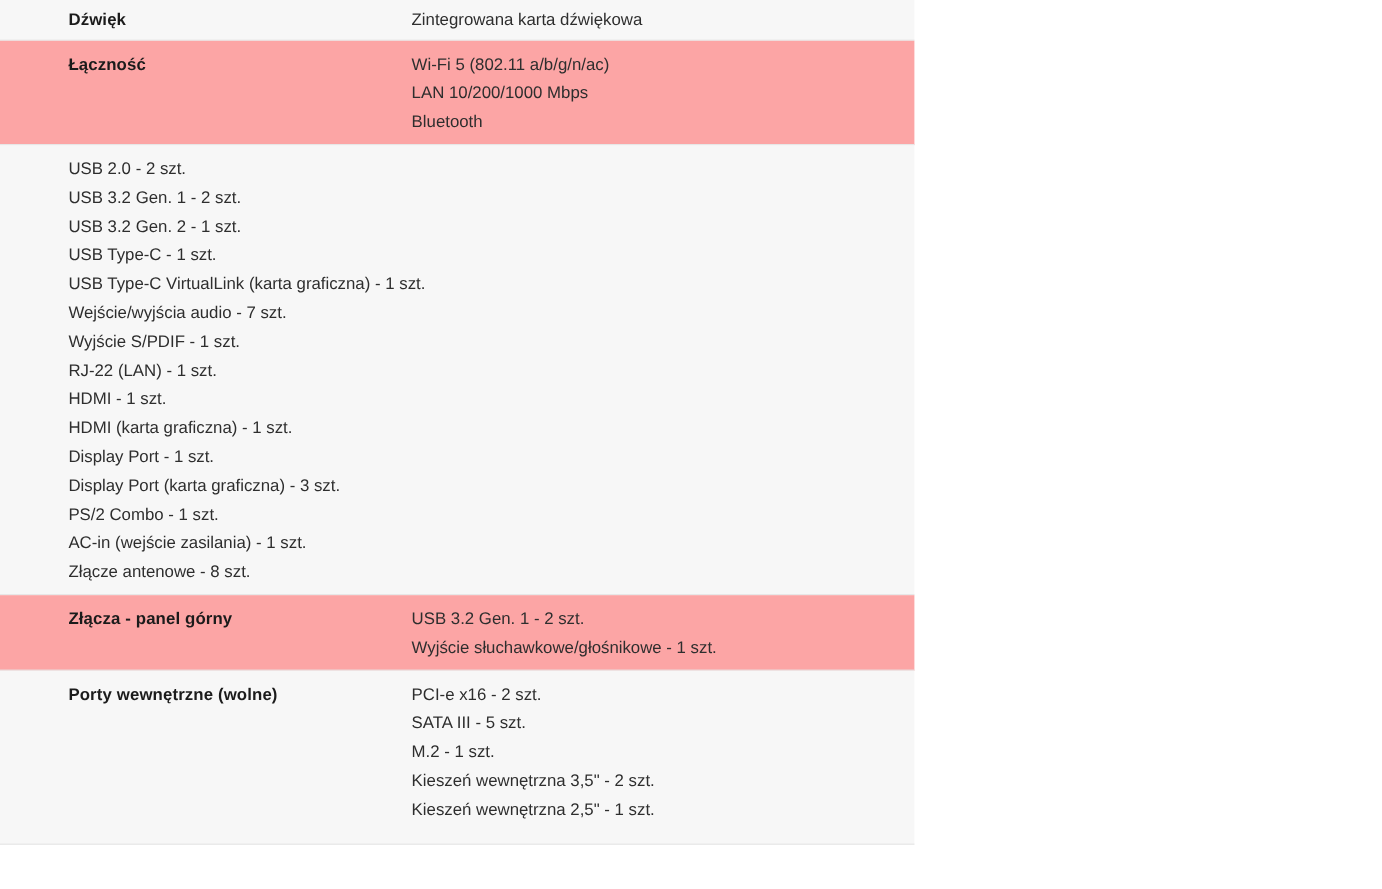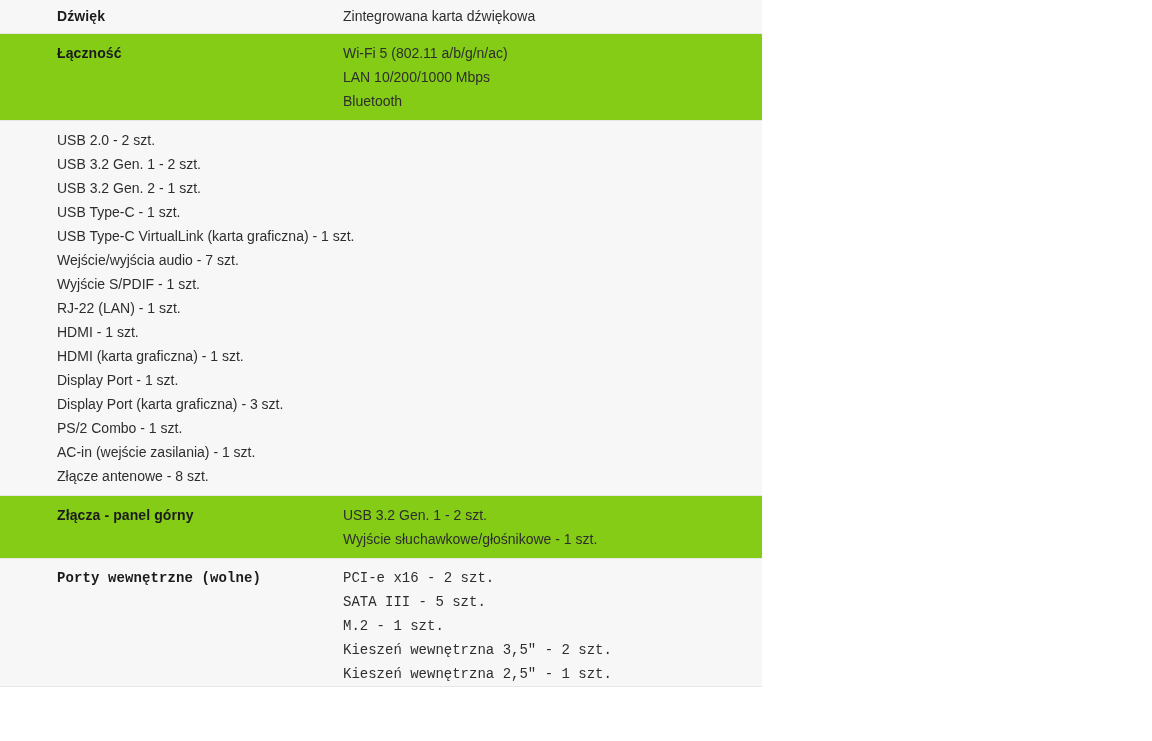--- a/index.html
+++ b/index.html
@@ -11,32 +11,31 @@
     font-family: "Liberation Sans", sans-serif;
   }
   .spec-table {
     width: 762px;
   }
   .spec-row {
     display: flex;
     align-items: flex-start;
     padding: 7px 20px 7px 57px;
     border-bottom: 1px solid var(--divider, #e7e7e7);
-    background: #84cc16;
+    background: #fca5a5;
   }
   .spec-row.shaded {
     background: var(--shade, #f7f7f7);
   }
   .spec-row.first {
     padding-top: 4px;
     padding-bottom: 5px;
   }
   .spec-row.last {
-    padding-bottom: 0;
-    font-family: Liberation Mono, monospace;
+    padding-bottom: 17px;
   }
   .spec-label {
     flex: 0 0 286px;
     width: 286px;
     font-size: 14px;
     line-height: 24px;
     font-weight: bold;
     color: var(--label-color, #1b1b1b);
     letter-spacing: 0.1px;
   }

